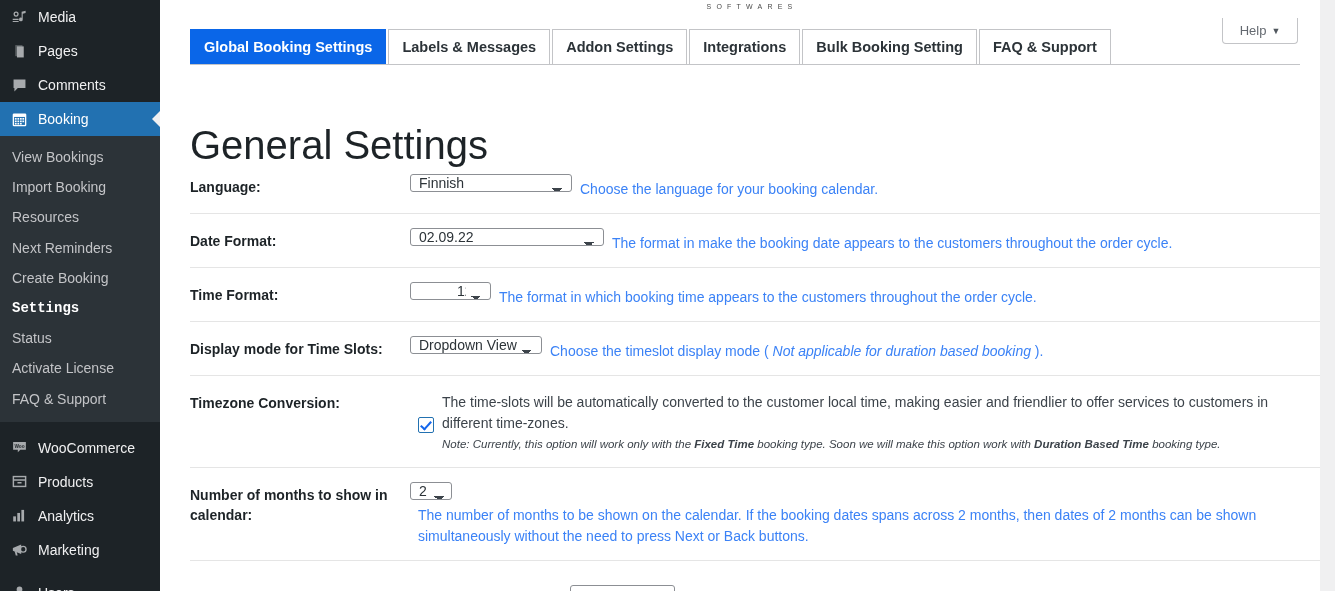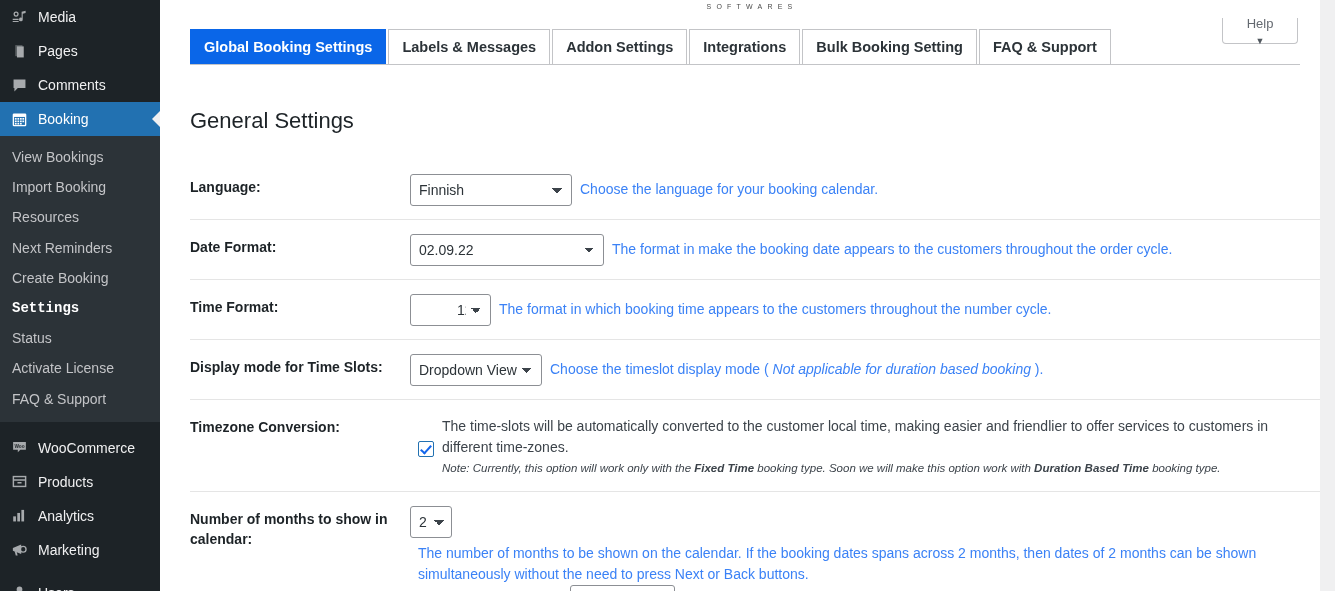--- a/index.html
+++ b/index.html
@@ -107,21 +107,20 @@
     width: 76px; height: 26px;
     border: 1px solid #c3c4c7;
     border-top: none;
     border-radius: 0 0 4px 4px;
     background: #fff;
     color: #646970;
     font-size: 13px;
     display: flex; align-items: center; justify-content: center;
     gap: 5px;
     cursor: pointer;
-    flex-direction: column;
   }
   #help-btn .caret { font-size: 9px; color: #50575e; }
 
   
   #tabs {
     position: absolute; left: 30px; top: 29px;
     display: flex; align-items: flex-end;
     height: 36px;
   }
   .tab {
@@ -144,21 +143,21 @@
   }
   #tabs-underline {
     position: absolute; left: 30px; top: 64px;
     width: 1110px; height: 1px;
     background: #c3c4c7;
   }
 
   
   #page-title {
     position: absolute; left: 30px; top: 92px;
-    font-size: 22px;
+    font-size: 40px;
     font-weight: 400;
     color: #1d2327;
     line-height: 1.3;
   }
 
   
   #settings {
     position: absolute; left: 30px; top: 160px;
     width: 1130px;
   }
@@ -179,21 +178,21 @@
   }
   .sfield { flex: 1 1 auto; display: flex; align-items: flex-start; flex-wrap: wrap; }
 
   select.wp-select {
     font-family: "Liberation Sans", sans-serif;
     font-size: 14px;
     color: #2c3338;
     background: #fff;
     border: 1px solid #8c8f94;
     border-radius: 3px;
-    height: 32px;
+    height: 18px;
     padding: 0 24px 0 8px;
     -webkit-appearance: none;
     appearance: none;
     background-image:
       linear-gradient(45deg, transparent 50%, #3c434a 50%),
       linear-gradient(135deg, #3c434a 50%, transparent 50%);
     background-position:
       calc(100% - 14px) 13px,
       calc(100% - 9px) 13px;
     background-size: 5px 5px, 5px 5px;
@@ -449,21 +448,21 @@
             <div class="desc">The format in make the booking date appears to the customers throughout the order cycle.</div>
           </div>
         </div>
 
         <div class="srow">
           <div class="slabel">Time Format:</div>
           <div class="sfield">
             <select class="wp-select w-time">
               <option>12 hour</option>
             </select>
-            <div class="desc">The format in which booking time appears to the customers throughout the number cycle.</div>
+            <div class="desc">The format in which booking time appears to the customers throughout the order cycle.</div>
           </div>
         </div>
 
         <div class="srow">
           <div class="slabel">Display mode for Time Slots:</div>
           <div class="sfield">
             <select class="wp-select w-display">
               <option>Dropdown View</option>
             </select>
             <div class="desc">

